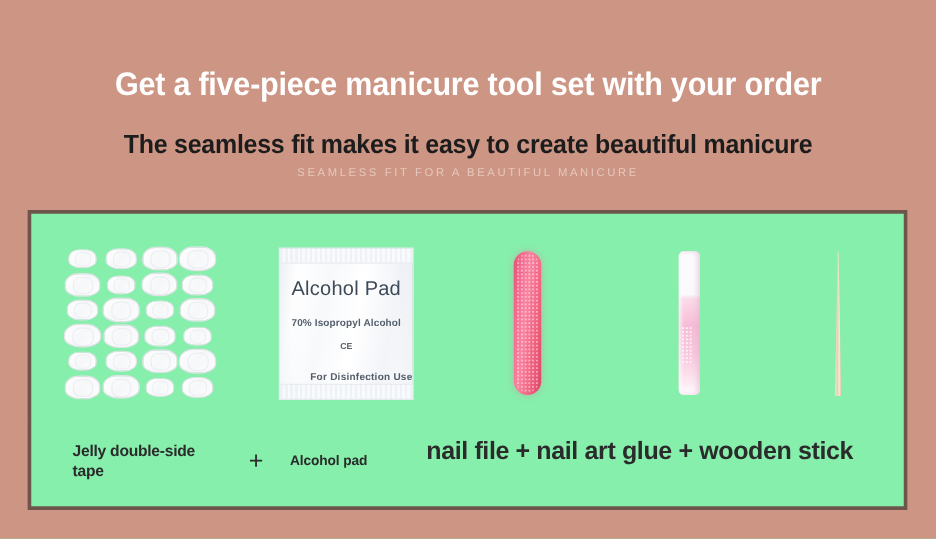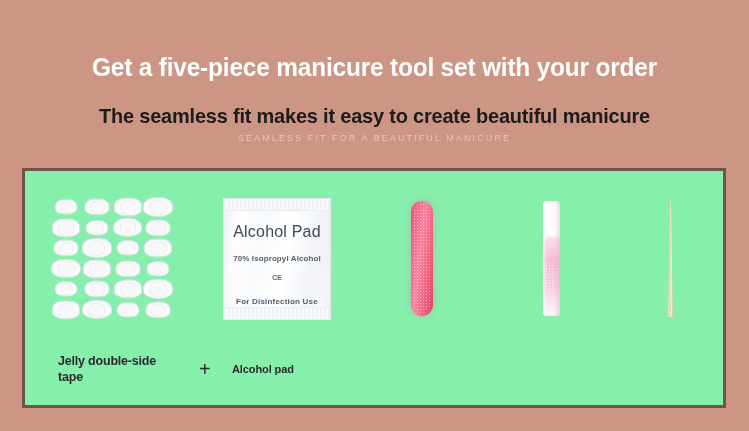--- a/index.html
+++ b/index.html
@@ -184,20 +184,21 @@
     font-size: 7px;
     font-weight: bold;
     color: #5b6570;
   }
   #packet-footer {
     top: 98px;
     font-size: 8px;
     font-weight: bold;
     color: #535d69;
     letter-spacing: 0.2px;
+    text-align: right;
   }
 
   
   #product-nail-file { left: 336px; width: 130px; }
   .nail-file {
     position: absolute;
     left: 50px;
     top: 30px;
     width: 22px;
     height: 115px;
@@ -369,16 +370,17 @@
 
     </div>
 
     <div id="caption-row">
       <div class="caption" id="caption-jelly-tape">Jelly double-side tape</div>
 
       <div class="caption" id="caption-plus">+</div>
 
       <div class="caption" id="caption-alcohol-pad">Alcohol pad</div>
 
+      <div class="caption" id="caption-trio">nail file + nail art glue + wooden stick</div>
     </div>
 
   </div>
 </div>
 
 </body></html>

